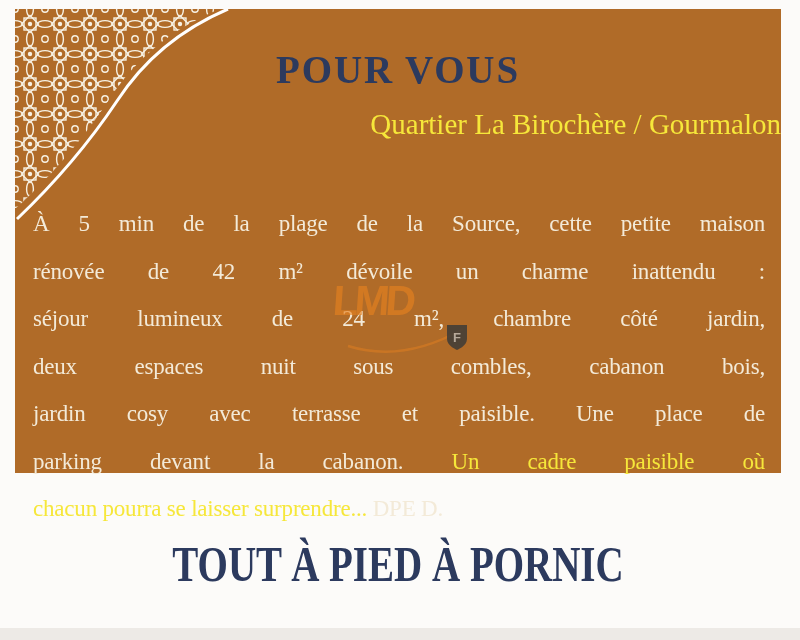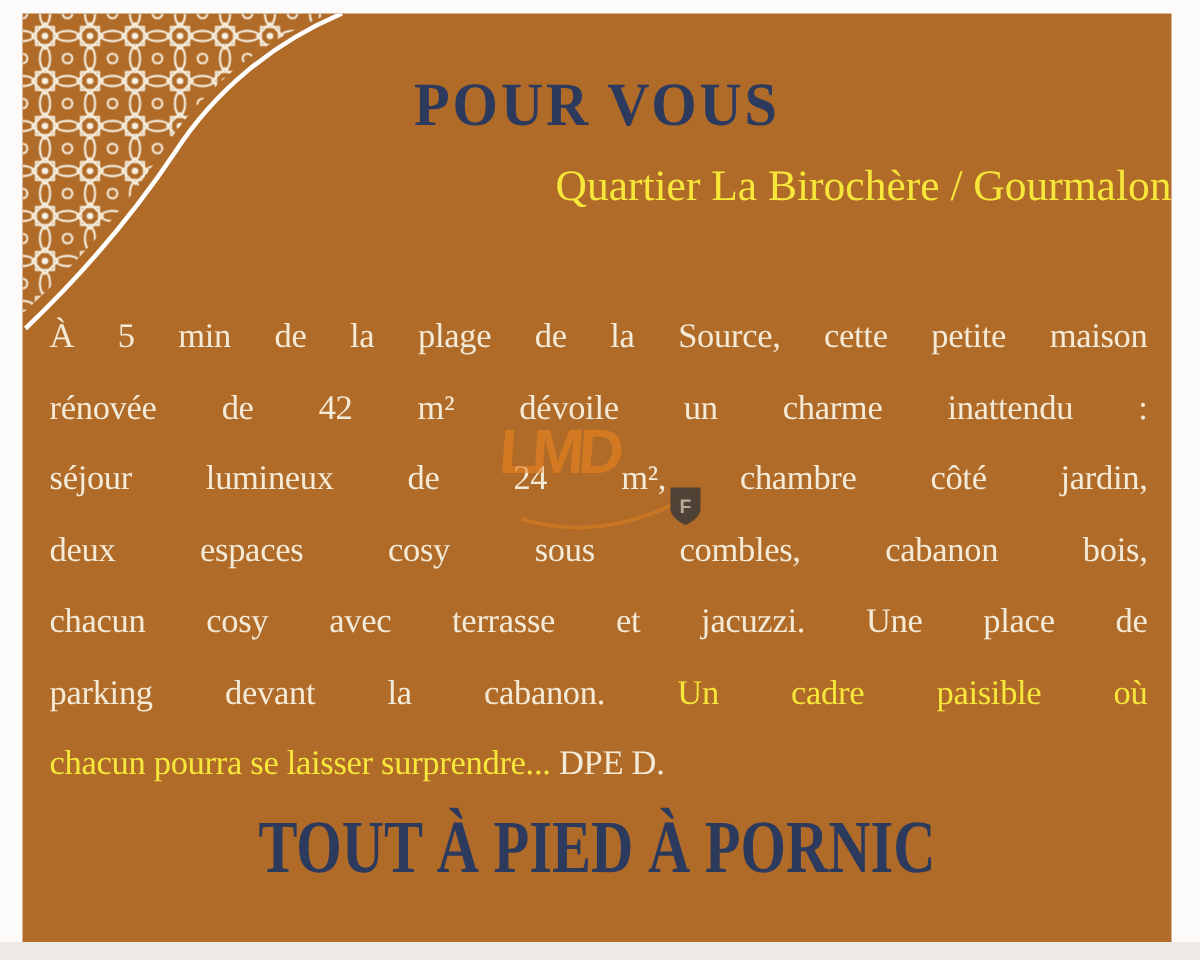--- a/index.html
+++ b/index.html
@@ -7,21 +7,21 @@
     width:800px;height:640px;overflow:hidden;
     background:var(--page-bg,#fcfbf9);
     font-family:"Liberation Serif", serif;
     position:relative;
   }
   .bottom-strip{
     position:absolute;left:0;top:628px;width:800px;height:12px;
     background:#edeae6;
   }
   .card{
-    position:absolute;left:15px;top:9px;width:766px;height:619px;
+    position:absolute;left:15px;top:9px;width:766px;height:464px;
     background:var(--card-bg,#b06b28);
   }
   .lace{
     position:absolute;left:0;top:0;width:240px;height:215px;
     pointer-events:none;
   }
   .header-title{
     position:absolute;top:36px;left:0;width:100%;
     text-align:center;
     font-size:41px;font-weight:700;letter-spacing:2px;
@@ -103,24 +103,24 @@
     <div class="body-line justified">
       <span class="seg-cream">À 5 min de la plage de la Source, cette petite maison</span>
     </div>
     <div class="body-line justified">
       <span class="seg-cream">rénovée de 42 m² dévoile un charme inattendu :</span>
     </div>
     <div class="body-line justified">
       <span class="seg-cream">séjour lumineux de 24 m², chambre côté jardin,</span>
     </div>
     <div class="body-line justified">
-      <span class="seg-cream">deux espaces cosy sous combles, cabanon bois,</span>
+      <span class="seg-cream">deux espaces nuit sous combles, cabanon bois,</span>
     </div>
     <div class="body-line justified">
-      <span class="seg-cream">chacun cosy avec terrasse et jacuzzi. Une place de</span>
+      <span class="seg-cream">jardin cosy avec terrasse et paisible. Une place de</span>
     </div>
     <div class="body-line justified">
       <span class="seg-cream">parking devant la cabanon. </span><span class="seg-yellow">Un cadre paisible où</span>
     </div>
     <div class="body-line">
       <span class="seg-yellow">chacun pourra se laisser surprendre...</span><span class="seg-cream"> DPE D.</span>
     </div>
   </div>
 
   <div class="watermark">

